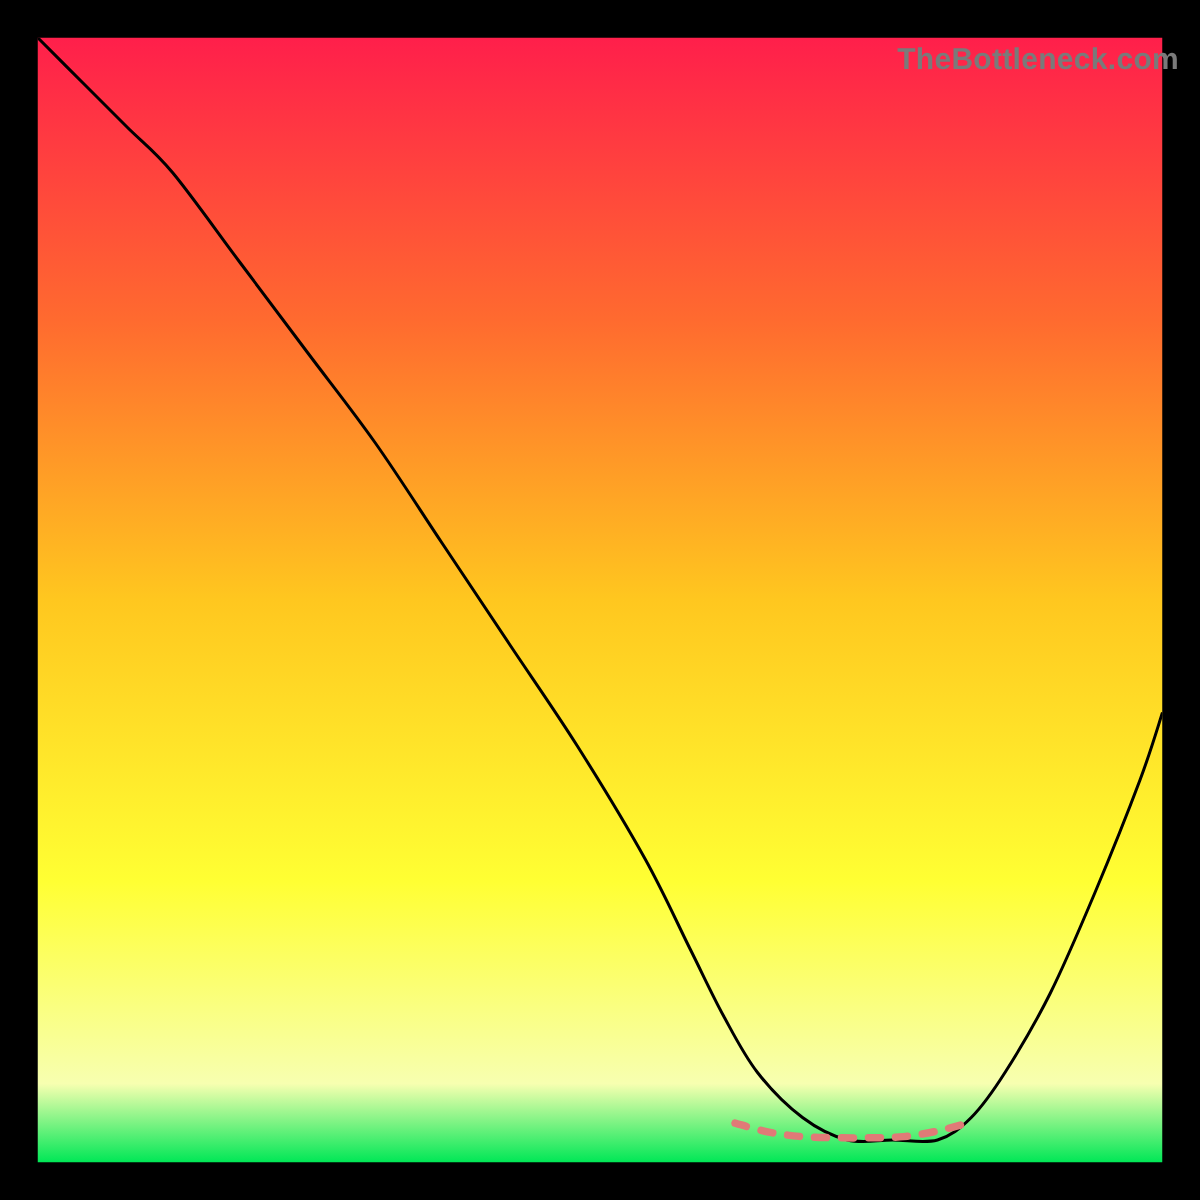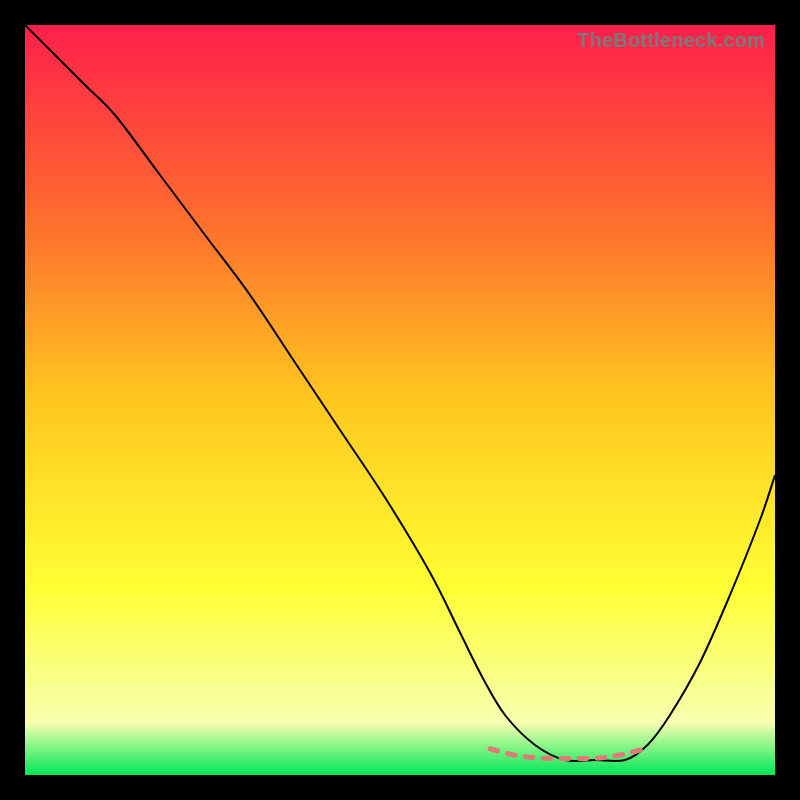--- a/index.html
+++ b/index.html
@@ -10,20 +10,21 @@
     background: #000000;
     overflow: hidden;
   }
   .frame {
     position: absolute;
     left: 25px;
     top: 25px;
     width: 750px;
     height: 750px;
     background: #000;
+    padding-left: 21px;
   }
   .watermark {
     position: absolute;
     top: 4px;
     right: 10px;
     font-family: Arial, Helvetica, sans-serif;
     font-size: 20px;
     font-weight: 600;
     color: #7a7a7a;
     letter-spacing: 0.2px;

